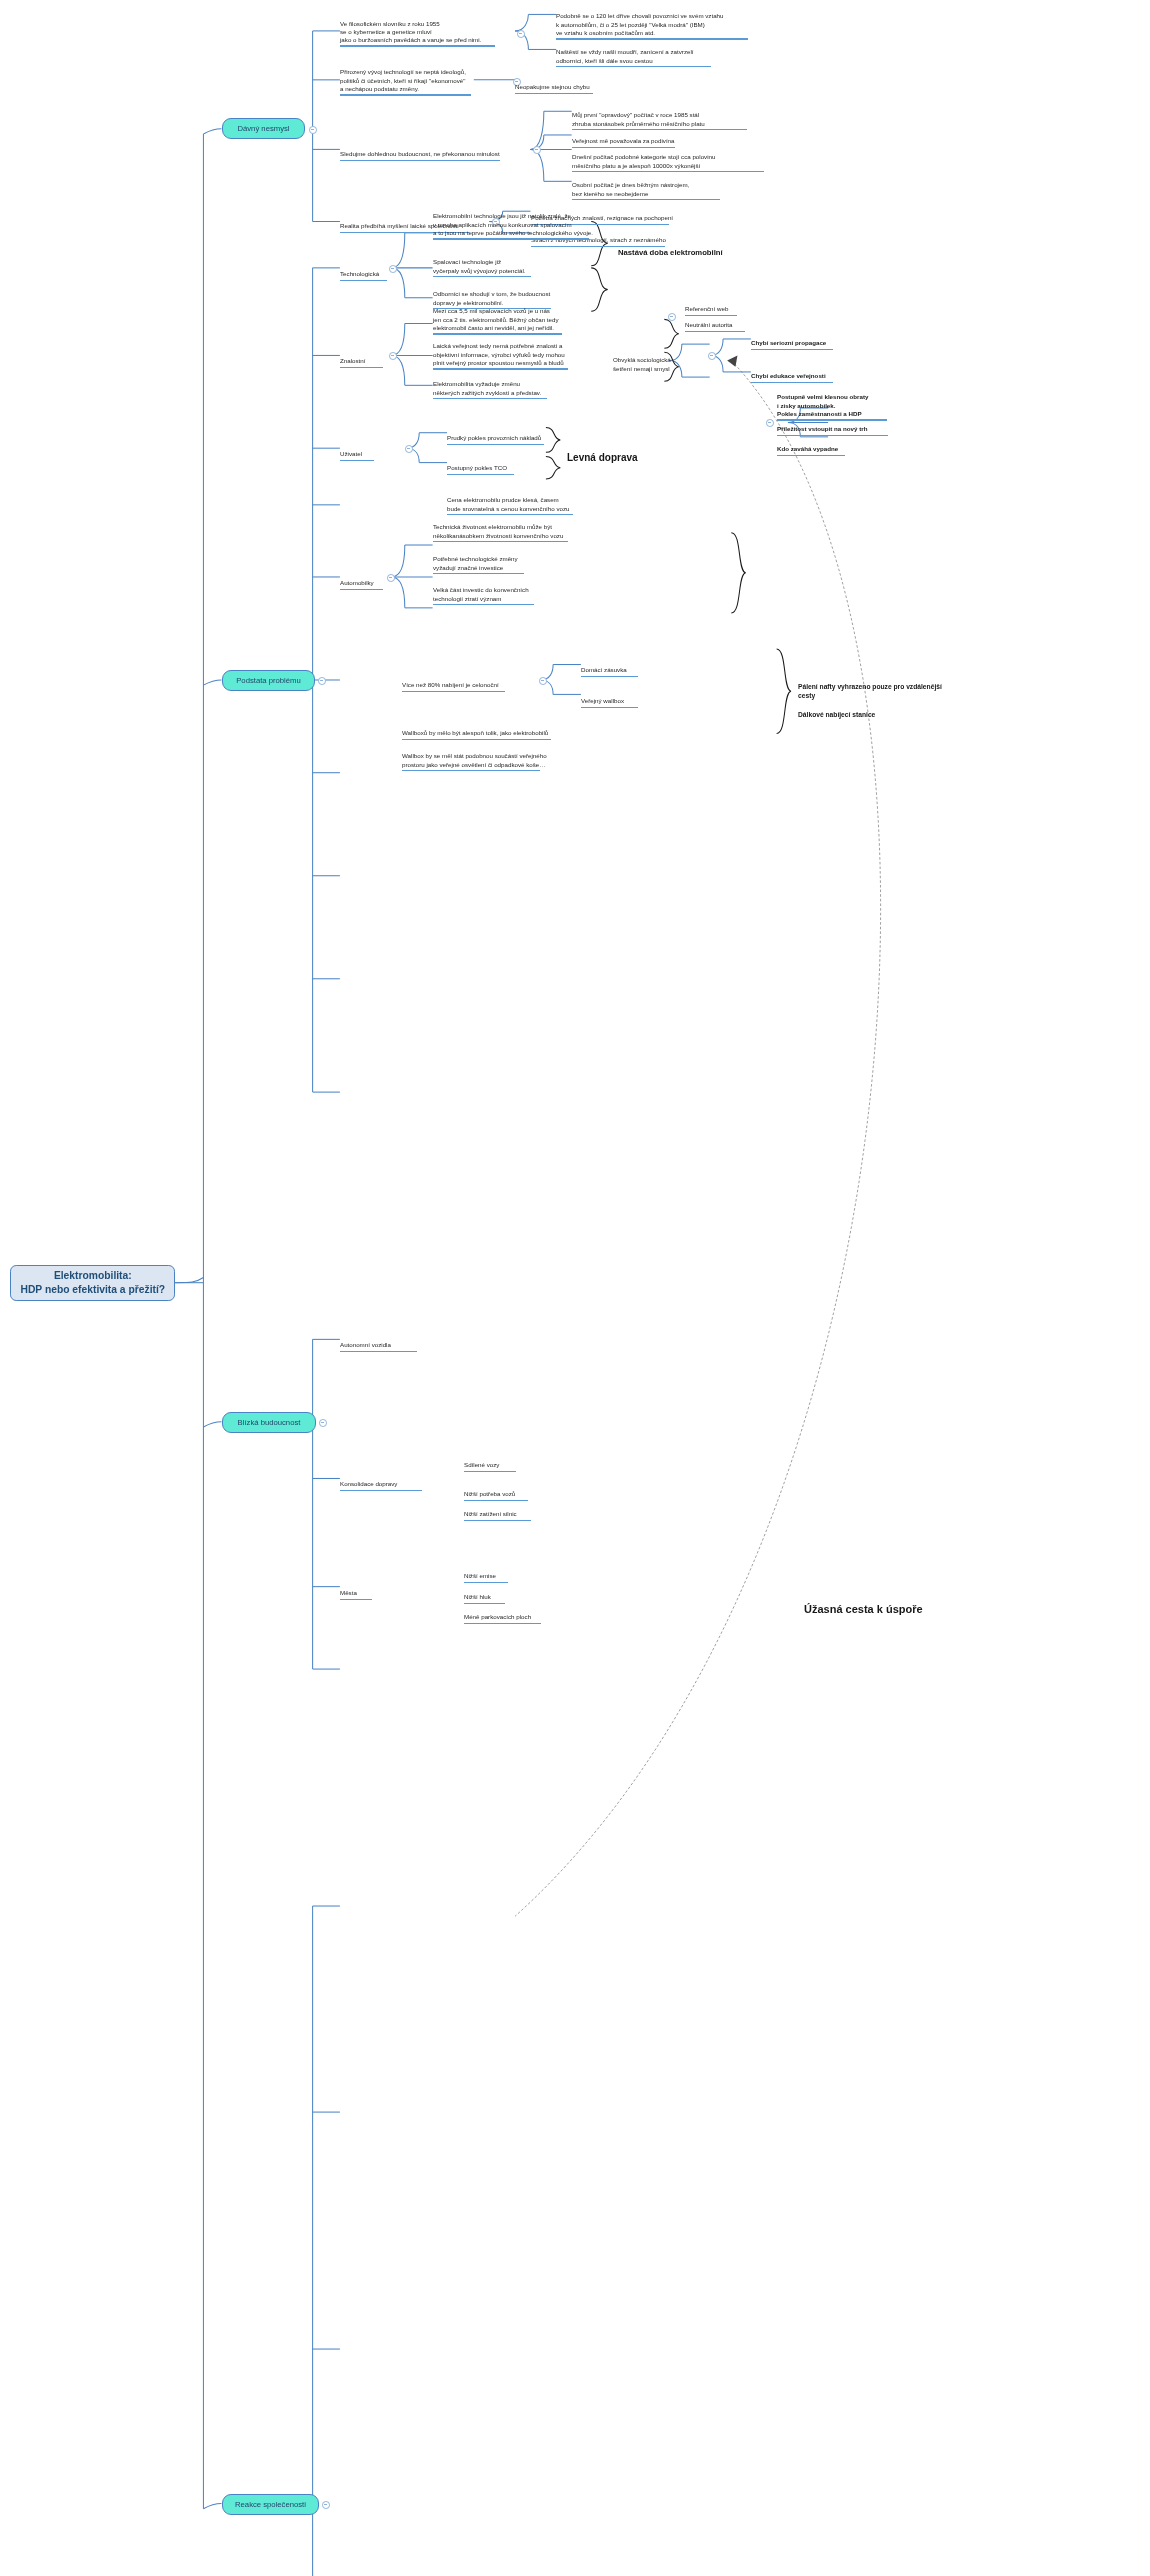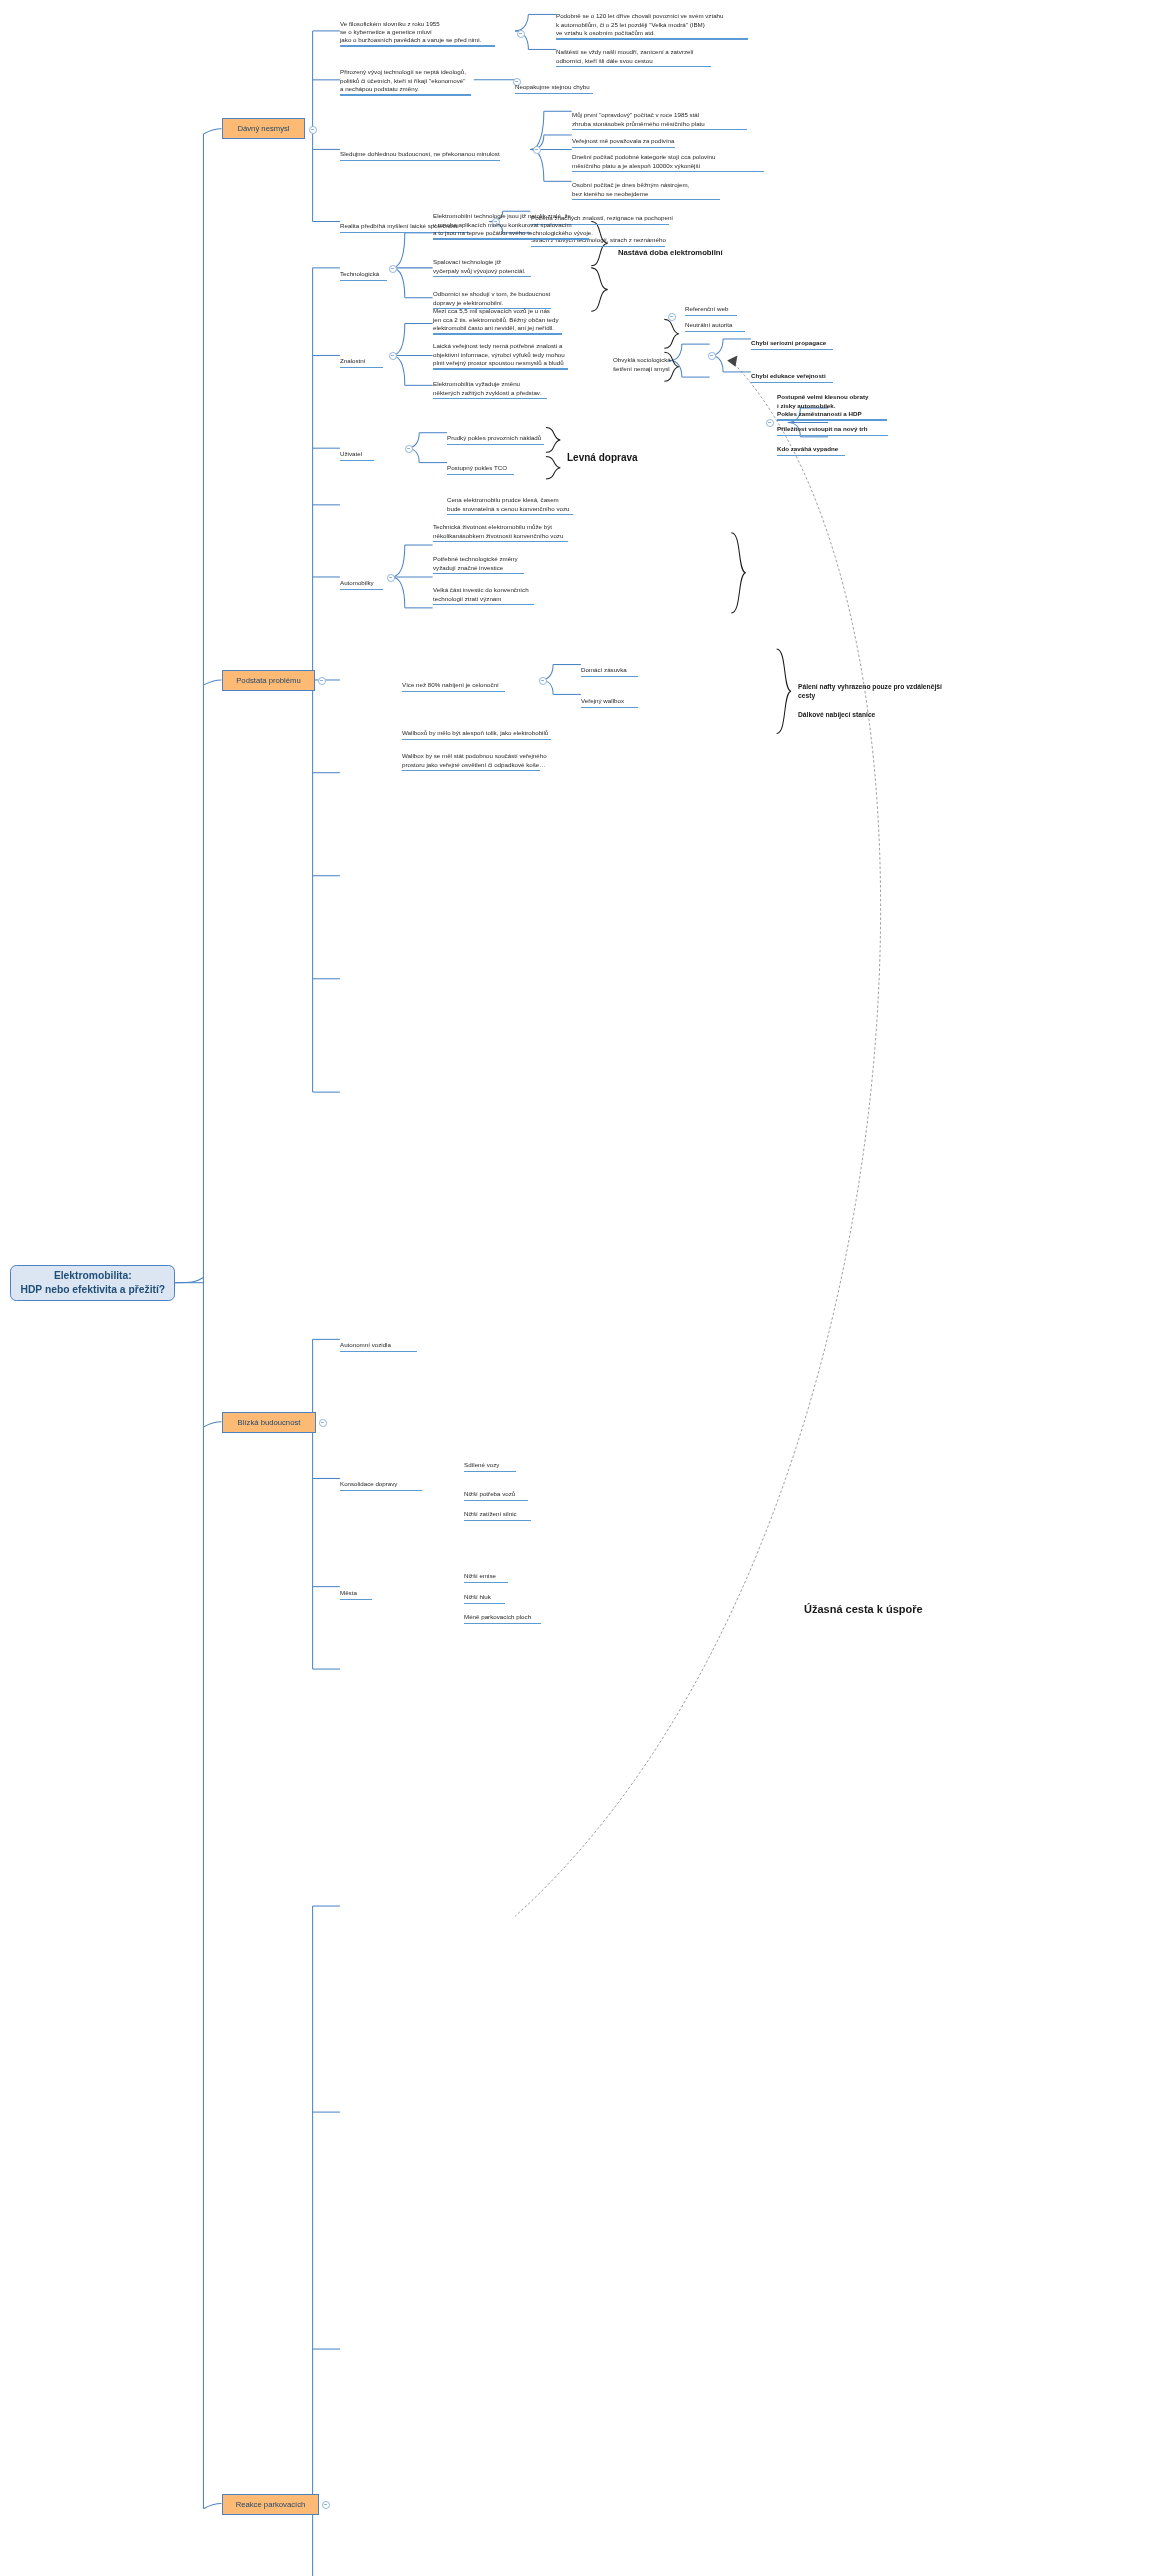--- a/index.html
+++ b/index.html
@@ -30,23 +30,23 @@
     align-items:center;
     justify-content:center;
     line-height:1.35;
     padding:3.1px 5.2px;
   }
 
   
   .branch{
     position:absolute;
     box-sizing:border-box;
-    background:#fdba74;
+    background:#5eead4;
     border:1px solid #4a83c4;
-    border-radius:0;
+    border-radius:9px;
     color:#22486e;
     text-align:center;
     display:flex;
     align-items:center;
     justify-content:center;
     line-height:1.2;
     padding:1px 4.1px;
     white-space:nowrap;
   }
 
@@ -249,21 +249,21 @@
     <span>Podstata problému</span>
   </div>
   <div class="tog" style="left:318px;top:677px;"></div>
 
   <div class="branch" style="left:222px;top:1412px;width:94px;height:20.6px;font-size:7.7px;">
     <span>Blízká budoucnost</span>
   </div>
   <div class="tog" style="left:319px;top:1419px;"></div>
 
   <div class="branch" style="left:222px;top:2494px;width:97px;height:20.6px;font-size:7.7px;">
-    <span>Reakce parkovacích</span>
+    <span>Reakce společenosti</span>
   </div>
   <div class="tog" style="left:322px;top:2501px;"></div>
 
   <div class="topic" style="left:340px;top:11.3px;width:175px;font-size:6.2px;">
     <span>Ve filosofickém slovníku z roku 1955
 se o kybernetice a genetice mluví
 jako o buržoasních pavědách a varuje se před nimi.</span><i class="bar" style="width:155px"></i>
   </div>
   <div class="tog" style="left:517px;top:30px;"></div>
 

